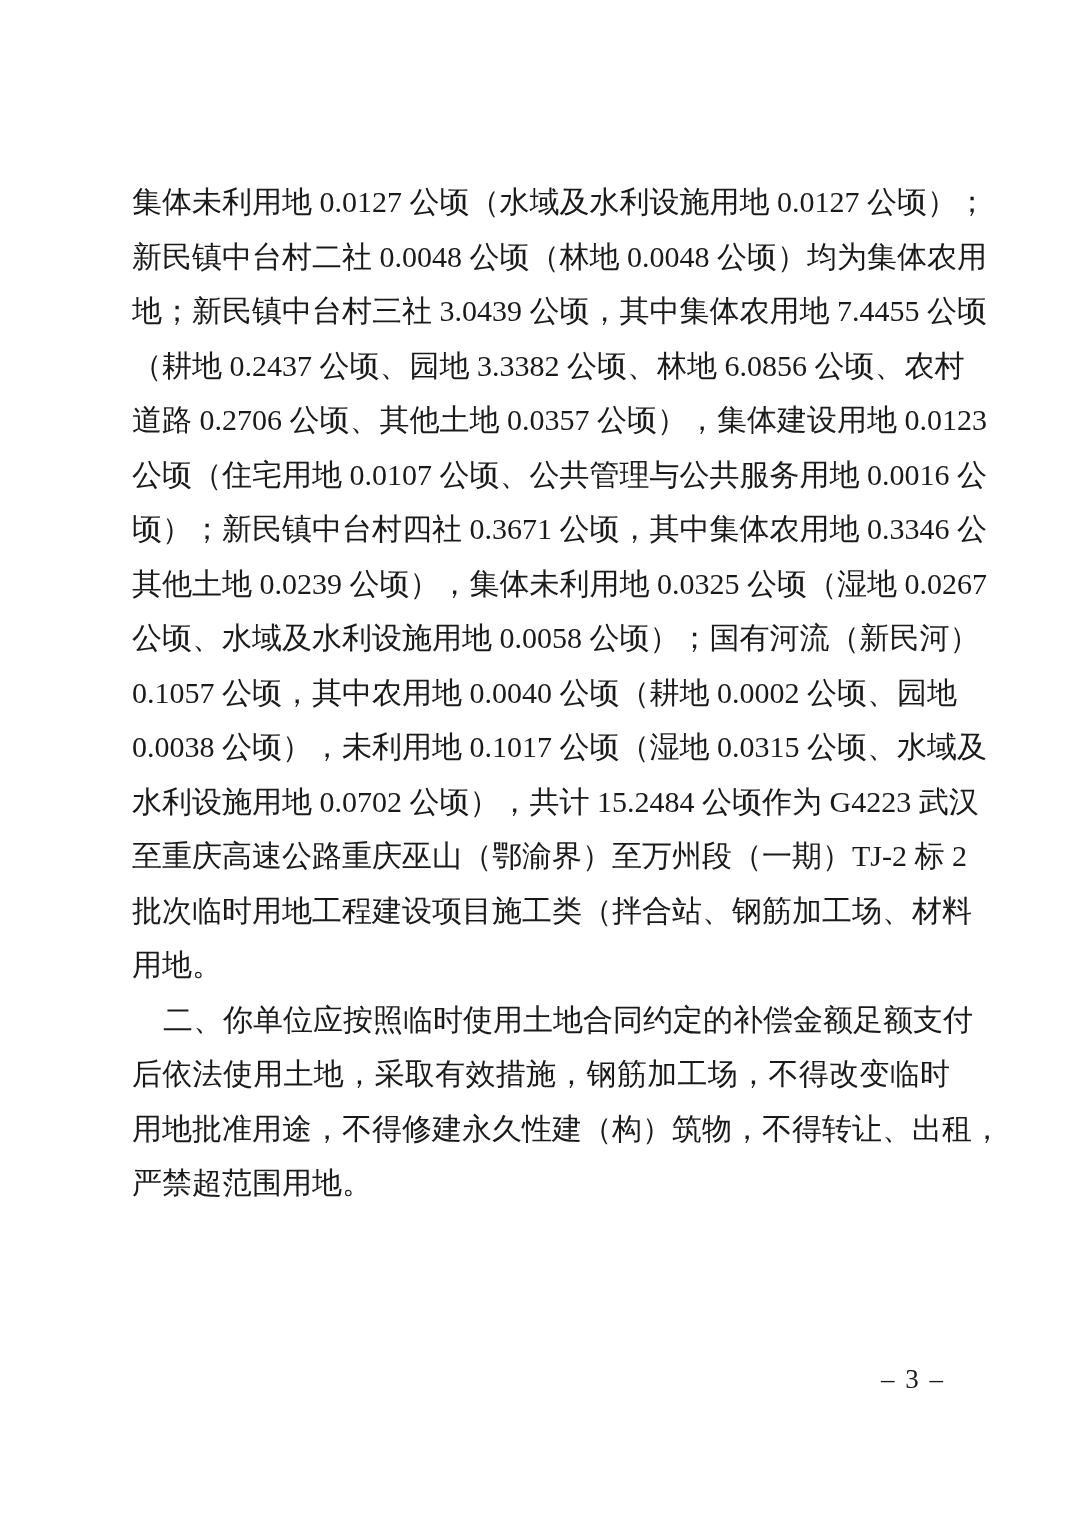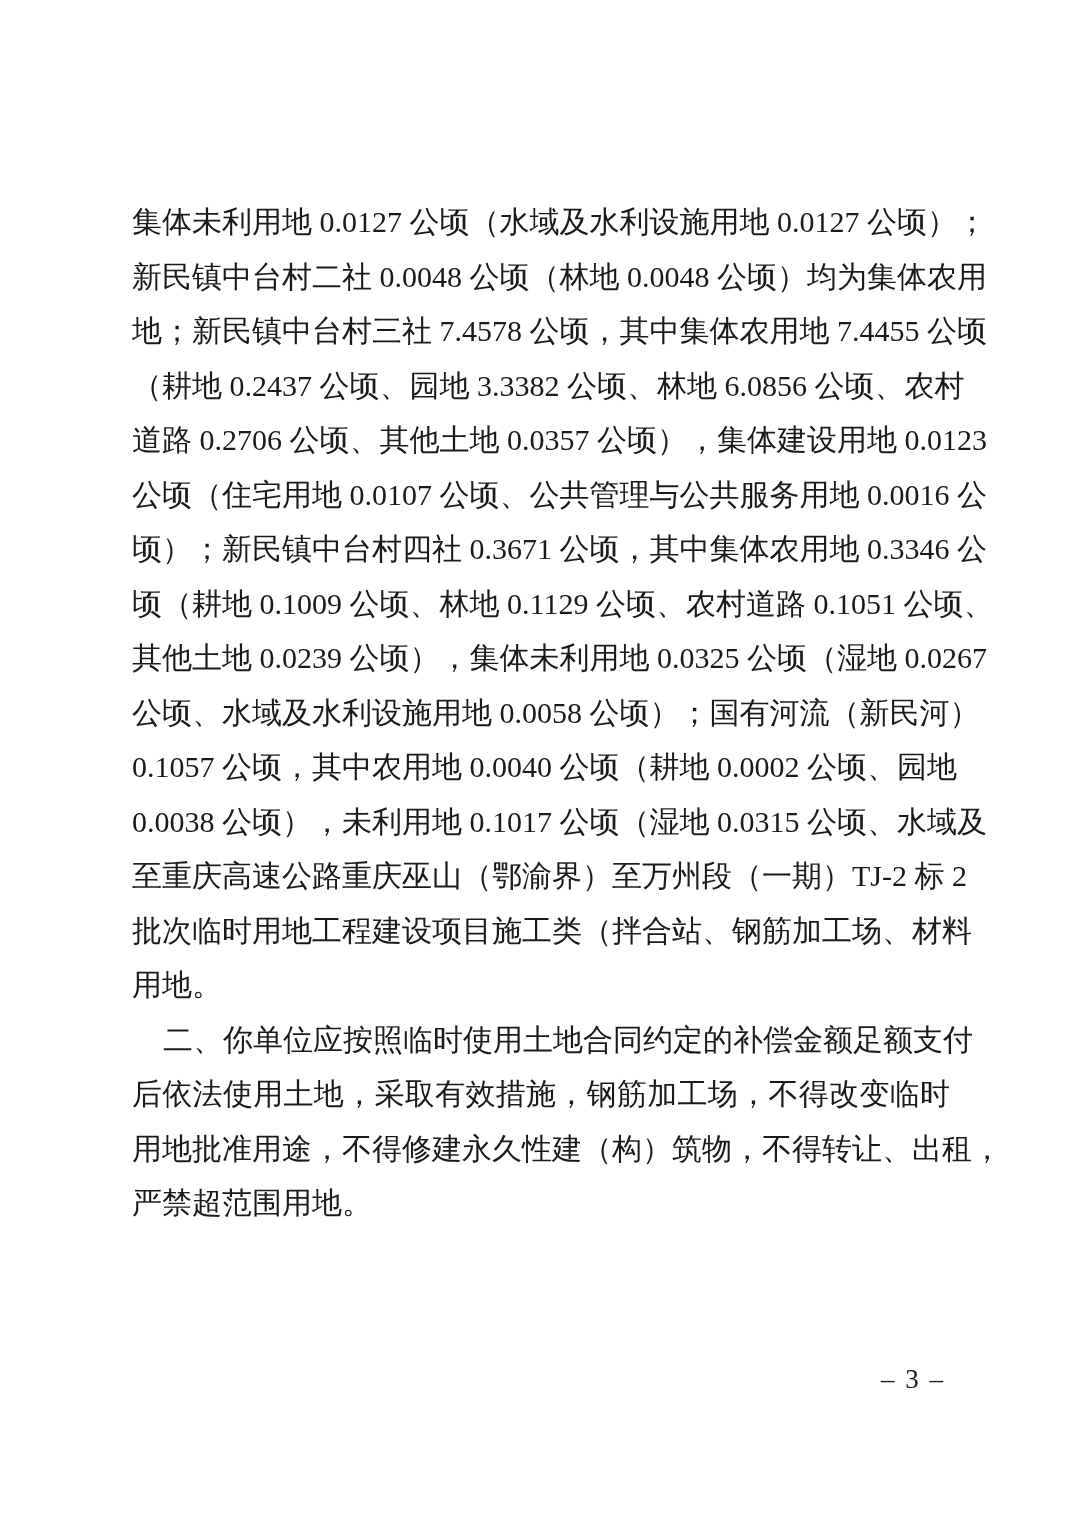--- a/index.html
+++ b/index.html
@@ -15,21 +15,21 @@
     overflow: hidden;
   }
   .page {
     position: absolute;
     inset: 0;
     background: #ffffff;
   }
   .content {
     position: absolute;
     left: 132px;
-    top: 195px;
+    top: 175px;
     width: 818px;
     color: #1a1a1a;
     font-size: 30px;
     line-height: 54.5px;
     font-weight: 400;
   }
   .line {
     height: 54.5px;
     white-space: nowrap;
     text-align: justify;
@@ -57,30 +57,30 @@
 </style>
 </head>
 <body>
 
 <div class="page">
 
   <div class="content">
 
     <div class="line">集体未利用地 0.0127 公顷（水域及水利设施用地 0.0127 公顷）；</div>
     <div class="line">新民镇中台村二社 0.0048 公顷（林地 0.0048 公顷）均为集体农用</div>
-    <div class="line">地；新民镇中台村三社 7.4578 公顷，其中集体农用地 7.4455 公顷</div>
+    <div class="line">地；新民镇中台村三社 3.0439 公顷，其中集体农用地 7.4455 公顷</div>
     <div class="line">（耕地 0.2437 公顷、园地 3.3382 公顷、林地 6.0856 公顷、农村</div>
     <div class="line">道路 0.2706 公顷、其他土地 0.0357 公顷），集体建设用地 0.0123</div>
     <div class="line">公顷（住宅用地 0.0107 公顷、公共管理与公共服务用地 0.0016 公</div>
     <div class="line">顷）；新民镇中台村四社 0.3671 公顷，其中集体农用地 0.3346 公</div>
-    <div class="line">顷（耕地 0.1009 公顷、林地 0.1129 公顷、农村道路 0.1051 公顷、</div>
     <div class="line">其他土地 0.0239 公顷），集体未利用地 0.0325 公顷（湿地 0.0267</div>
     <div class="line">公顷、水域及水利设施用地 0.0058 公顷）；国有河流（新民河）</div>
     <div class="line">0.1057 公顷，其中农用地 0.0040 公顷（耕地 0.0002 公顷、园地</div>
     <div class="line">0.0038 公顷），未利用地 0.1017 公顷（湿地 0.0315 公顷、水域及</div>
+    <div class="line">水利设施用地 0.0702 公顷），共计 15.2484 公顷作为 G4223 武汉</div>
     <div class="line">至重庆高速公路重庆巫山（鄂渝界）至万州段（一期）TJ-2 标 2</div>
     <div class="line">批次临时用地工程建设项目施工类（拌合站、钢筋加工场、材料</div>
     <div class="line para-end">用地。</div>
 
     <div class="line indent-1">二、你单位应按照临时使用土地合同约定的补偿金额足额支付</div>
     <div class="line">后依法使用土地，采取有效措施，钢筋加工场，不得改变临时</div>
     <div class="line">用地批准用途，不得修建永久性建（构）筑物，不得转让、出租，</div>
     <div class="line para-end">严禁超范围用地。</div>
   </div>
 

